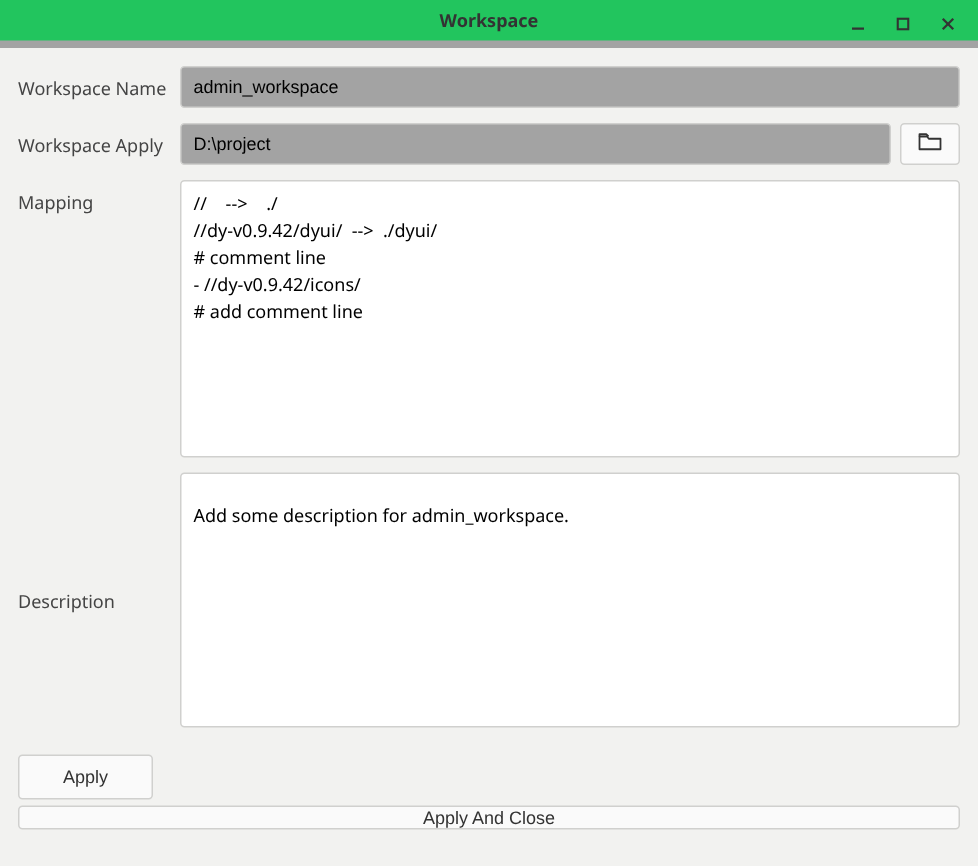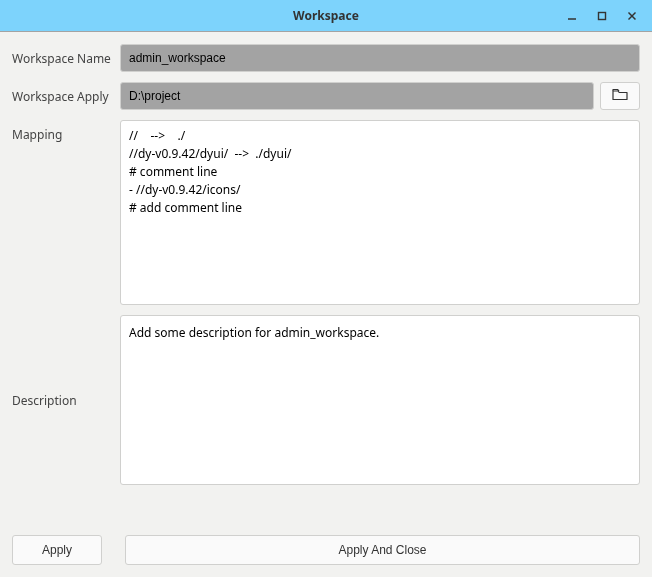--- a/index.html
+++ b/index.html
@@ -1,31 +1,31 @@
 <!DOCTYPE html>
 <html><head>
 <meta charset="utf-8">
 <style>
   * { box-sizing: border-box; margin: 0; padding: 0; }
   body { font-family: "Noto Sans", "Segoe UI", Arial, sans-serif; font-size: 12px; color: #333; background: #f2f2f0; width: 652px; height: 577px; overflow: hidden; }
-  .titlebar { height: 32px; display: flex; align-items: center; justify-content: center; position: relative; background: #7dd3fc; border-bottom: 1px solid #a3a3a3; }
+  .titlebar { height: 32px; display: flex; align-items: center; justify-content: center; position: relative; background: #22c55e; border-bottom: 5px solid #a3a3a3; }
   .titlebar .title { font-weight: bold; font-size: 12px; color: #333; }
   .win-controls { position: absolute; right: 6px; top: 0; height: 32px; display: flex; align-items: center; gap: 2px; }
   .win-btn { width: 28px; height: 24px; display: flex; align-items: center; justify-content: center; cursor: pointer; }
   .win-btn svg { display: block; }
   .content { padding: 12px; display: flex; flex-direction: column; gap: 10px; }
   .row { display: flex; align-items: flex-start; gap: 6px; }
   .label { width: 102px; padding-top: 6px; font-size: 12px; color: #444; flex-shrink: 0; }
   .field-col { flex: 1; display: flex; gap: 6px; }
   input[type=text] { width: 100%; height: 28px; padding: 3px 8px; font-size: 12px; border: 1px solid #d0d0ce; border-radius: 3px; background: #a3a3a3; outline: none; }
   .browse-btn { width: 40px; height: 28px; border: 1px solid #d0d0ce; border-radius: 3px; background: #fafafa; display: flex; align-items: center; justify-content: center; cursor: pointer; flex-shrink: 0; }
   .mapping-box { width: 100%; height: 185px; border: 1px solid #d0d0ce; border-radius: 3px; background: #fff; padding: 6px 8px; font-size: 12px; font-family: inherit; resize: none; outline: none; line-height: 1.5; white-space: pre; }
-  .desc-box { width: 100%; height: 170px; border: 1px solid #d0d0ce; border-radius: 3px; background: #fff; padding: 8px 8px; font-size: 12px; font-family: inherit; resize: none; outline: none; line-height: 1.5; }
+  .desc-box { width: 100%; height: 170px; border: 1px solid #d0d0ce; border-radius: 3px; background: #fff; padding: 19px 8px; font-size: 12px; font-family: inherit; resize: none; outline: none; line-height: 1.5; }
   .row-desc .label { padding-top: 0; align-self: center; }
-  .footer { position: absolute; bottom: 0; left: 0; right: 0; padding: 10px 12px 12px 12px; display: flex; gap: 23px; background: #f2f2f0; }
+  .footer { position: absolute; bottom: 12px; left: 0; right: 0; padding: 10px 12px 12px 12px; display: flex; gap: 4px; background: #f2f2f0; flex-direction: column; }
   .btn { height: 30px; border: 1px solid #d0d0ce; border-radius: 3px; background: #fafafa; font-size: 12px; color: #333; cursor: pointer; display: flex; align-items: center; justify-content: center; }
   .btn-apply { width: 90px; }
   .btn-close { flex: 1; }
   .content-scroll { height: calc(577px - 32px - 52px); overflow: hidden; }
 </style>
 </head>
 <body>
 
 <div class="titlebar">
   <span class="title">Workspace</span>

